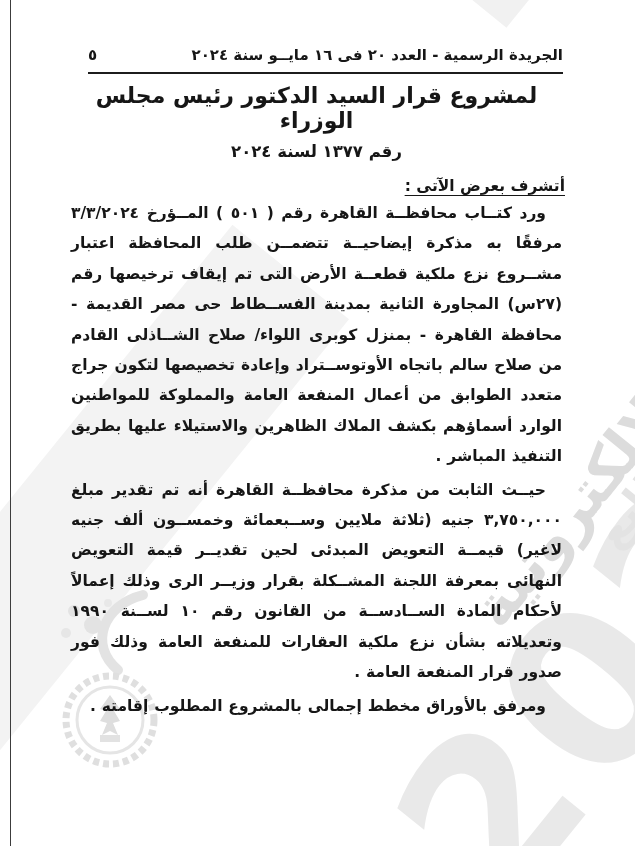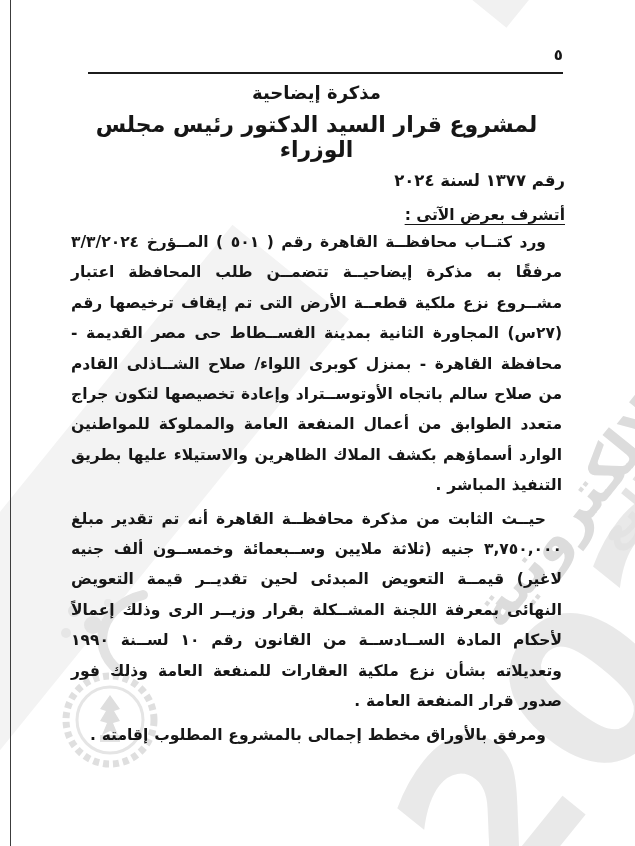--- a/index.html
+++ b/index.html
@@ -64,21 +64,21 @@
   }
   .t-doctype{
     margin:8px 0 0;text-align:center;
     font-size:18px;font-weight:bold;
   }
   .t-subject{
     margin:9px 0 0;text-align:center;
     font-size:22px;font-weight:bold;
   }
   .t-number{
-    margin:9px 0 0;text-align:right;
+    margin:9px 0 0;text-align:center;
     font-size:16.5px;font-weight:bold;
   }
   
   .intro{
     margin:16px 0 2px;font-size:15.5px;font-weight:bold;text-align:right;
   }
   .intro .u{text-decoration:underline;text-underline-offset:4px;}
   .body-p{
     margin:3px;font-size:15.5px;font-weight:bold;
     line-height:30.4px;text-align:justify;text-indent:16px;
@@ -110,27 +110,27 @@
       <circle cx="62" cy="135" r="44" fill="none" stroke="#dfdfdf" stroke-width="7" stroke-dasharray="6 4"></circle>
       <circle cx="62" cy="135" r="33" fill="none" stroke="#e5e5e5" stroke-width="3"></circle>
 
       <path d="M62 110 l10 14 -6 2 6 10 -7 2 5 12 -8 -4 -8 4 5 -12 -7 -2 6 -10 -6 -2 z" fill="#dedede"></path>
       <rect x="52" y="150" width="20" height="7" fill="#e2e2e2"></rect>
     </svg>
   </div>
 
   <header class="hdr">
     <div class="hdr-row">
+      <span class="hdr-journal">الجريدة الرسمية - العدد ٢٠ فى ١٦ مايــو سنة ٢٠٢٤</span>
       <span class="hdr-page">٥</span>
     </div>
     <div class="hdr-rule"></div>
   </header>
 
   <main class="main">
-    <h2 class="t-doctype">مذكرة إيضاحية</h2>
     <h3 class="t-subject">لمشروع قرار السيد الدكتور رئيس مجلس الوزراء</h3>
     <h4 class="t-number">رقم ١٣٧٧ لسنة ٢٠٢٤</h4>
 
     <p class="intro"><span class="u">أتشرف بعرض الآتى :</span></p>
 
     <p class="body-p">ورد كتــاب محافظــة القاهرة رقم ( ٥٠١ ) المــؤرخ ٣/٣/٢٠٢٤ مرفقًا به مذكرة إيضاحيــة تتضمــن طلب المحافظة اعتبار مشــروع نزع ملكية قطعــة الأرض التى تم إيقاف ترخيصها رقم (٢٧س) المجاورة الثانية بمدينة الفســطاط حى مصر القديمة - محافظة القاهرة - بمنزل كوبرى اللواء/ صلاح الشــاذلى القادم من صلاح سالم باتجاه الأوتوســتراد وإعادة تخصيصها لتكون جراج متعدد الطوابق من أعمال المنفعة العامة والمملوكة للمواطنين الوارد أسماؤهم بكشف الملاك الظاهرين والاستيلاء عليها بطريق التنفيذ المباشر .</p>
     <p class="body-p">حيــث الثابت من مذكرة محافظــة القاهرة أنه تم تقدير مبلغ ٣,٧٥٠,٠٠٠ جنيه (ثلاثة ملايين وســبعمائة وخمســون ألف جنيه لاغير) قيمــة التعويض المبدئى لحين تقديــر قيمة التعويض النهائى بمعرفة اللجنة المشــكلة بقرار وزيــر الرى وذلك إعمالاً لأحكام المادة الســادســة من القانون رقم ١٠ لســنة ١٩٩٠ وتعديلاته بشأن نزع ملكية العقارات للمنفعة العامة وذلك فور صدور قرار المنفعة العامة .</p>
     <p class="body-p">ومرفق بالأوراق مخطط إجمالى بالمشروع المطلوب إقامته .</p>
 
   </main>

